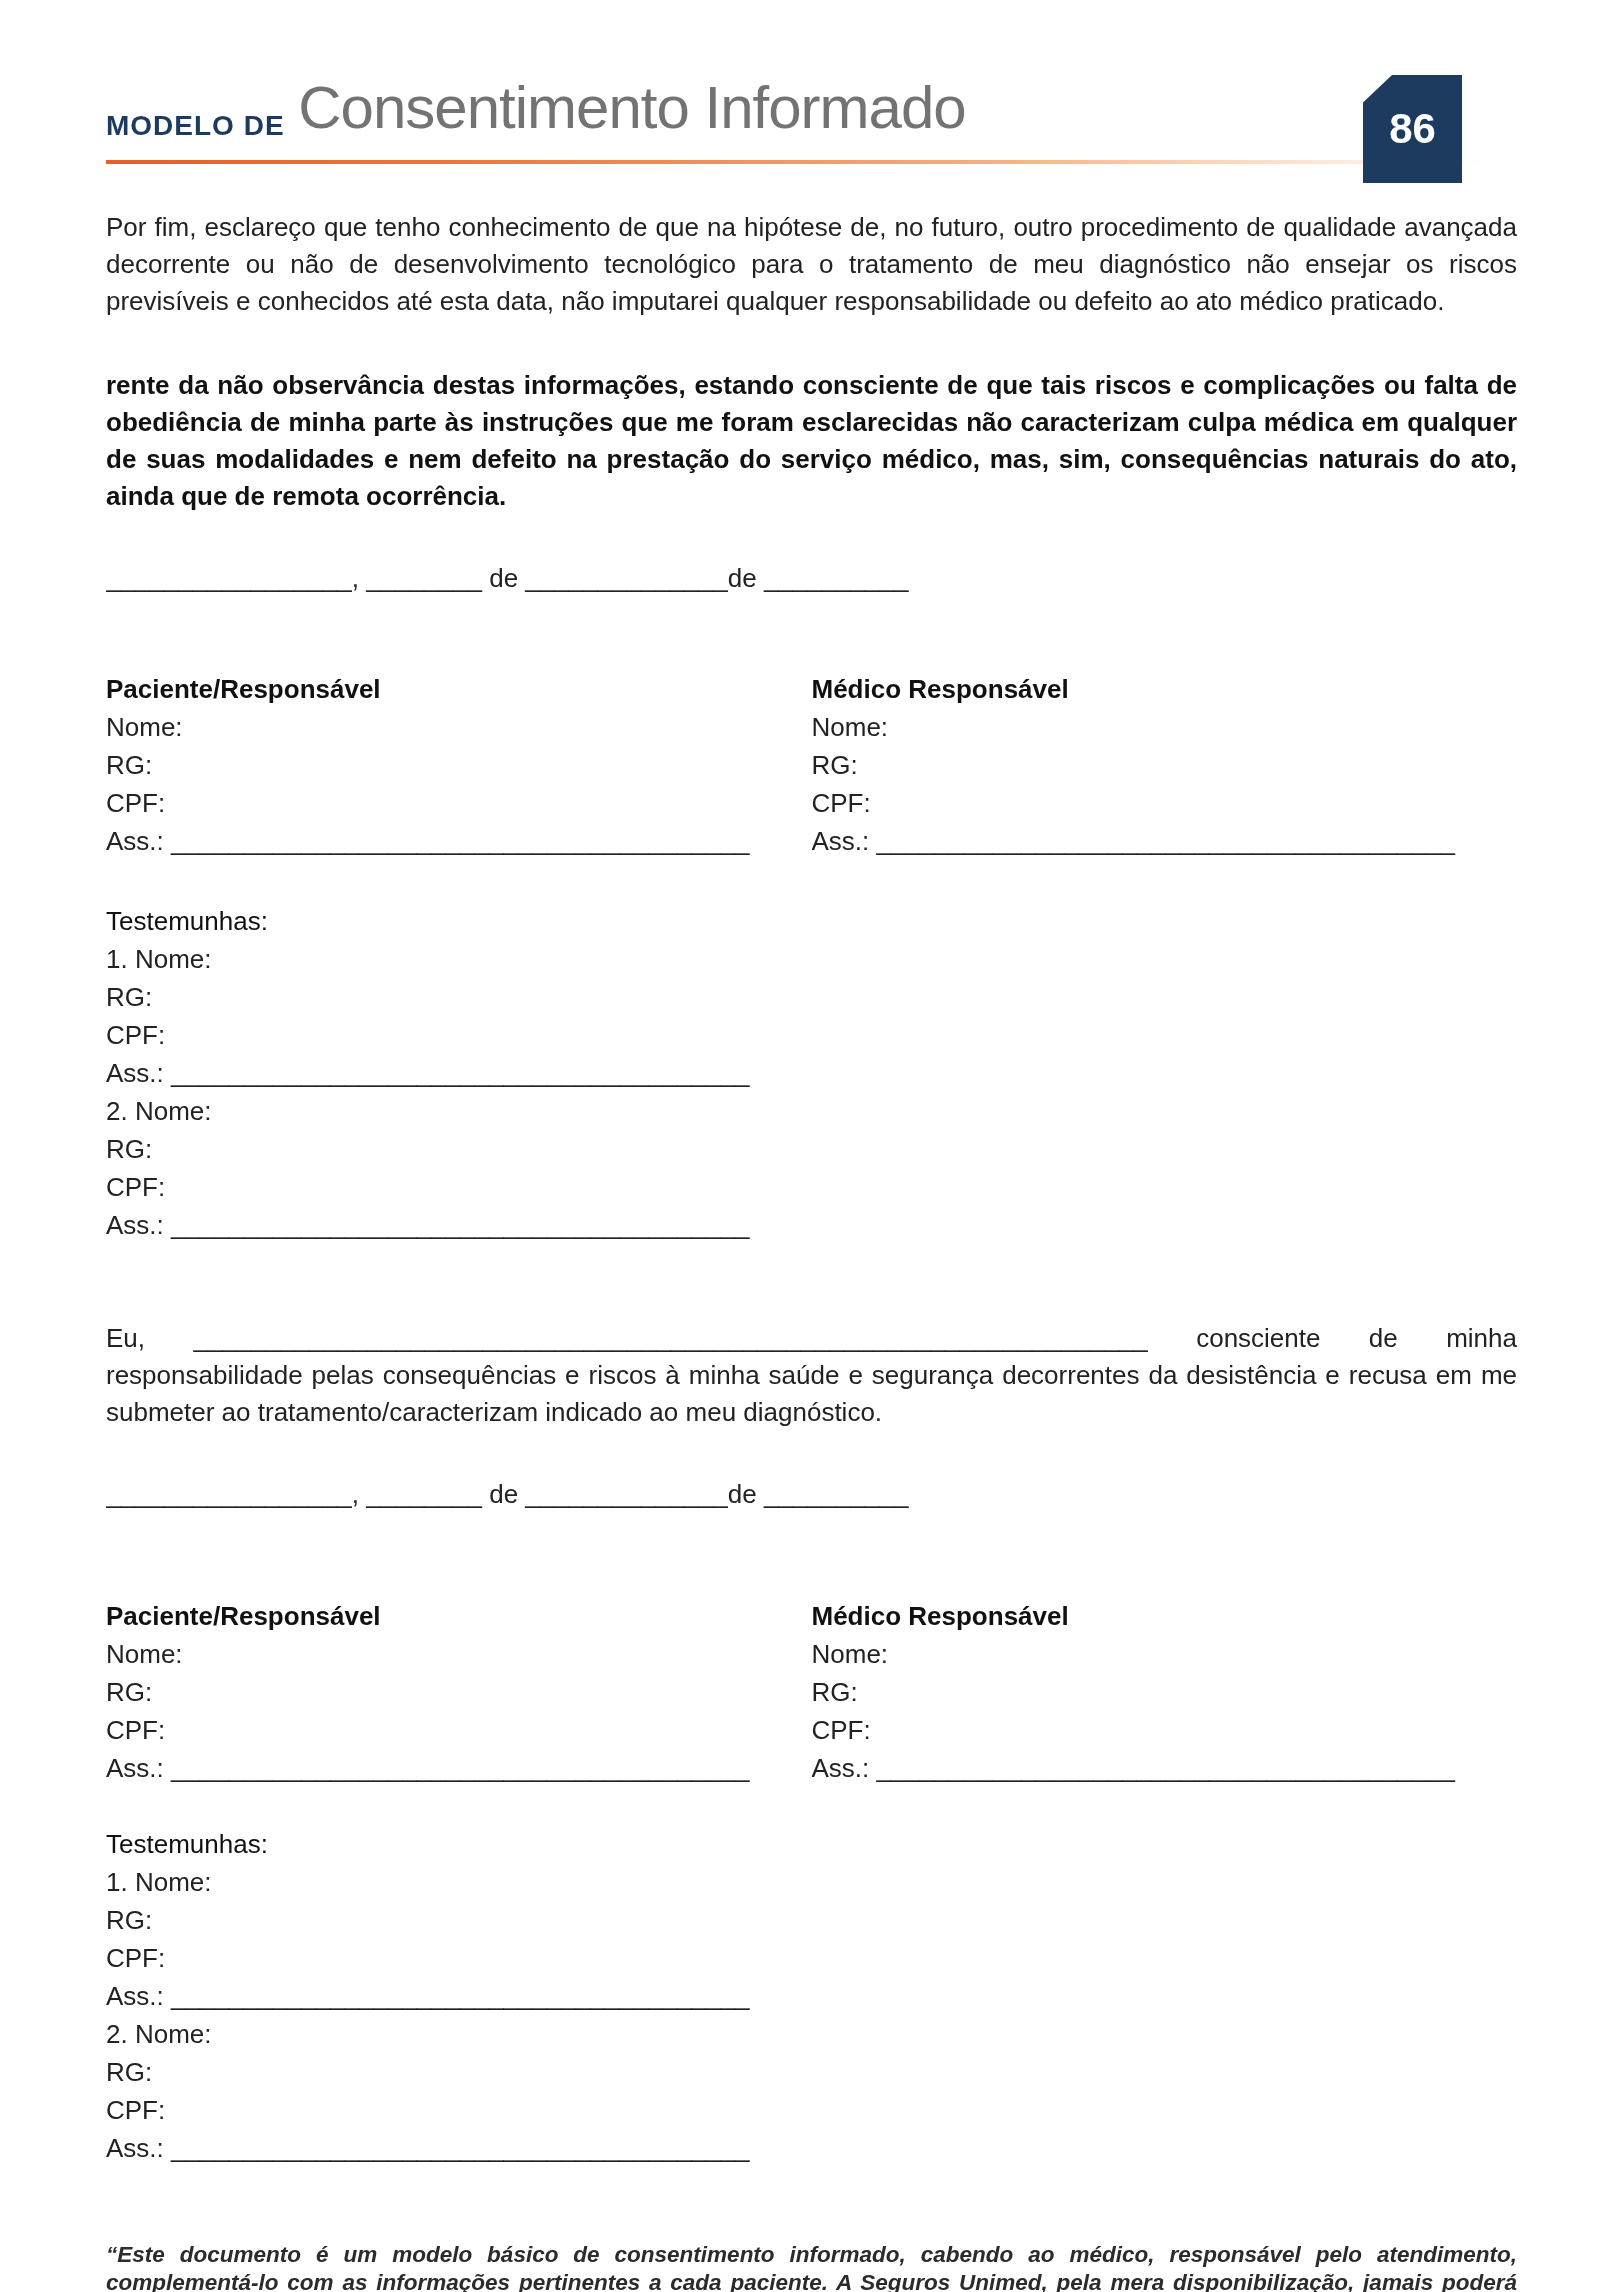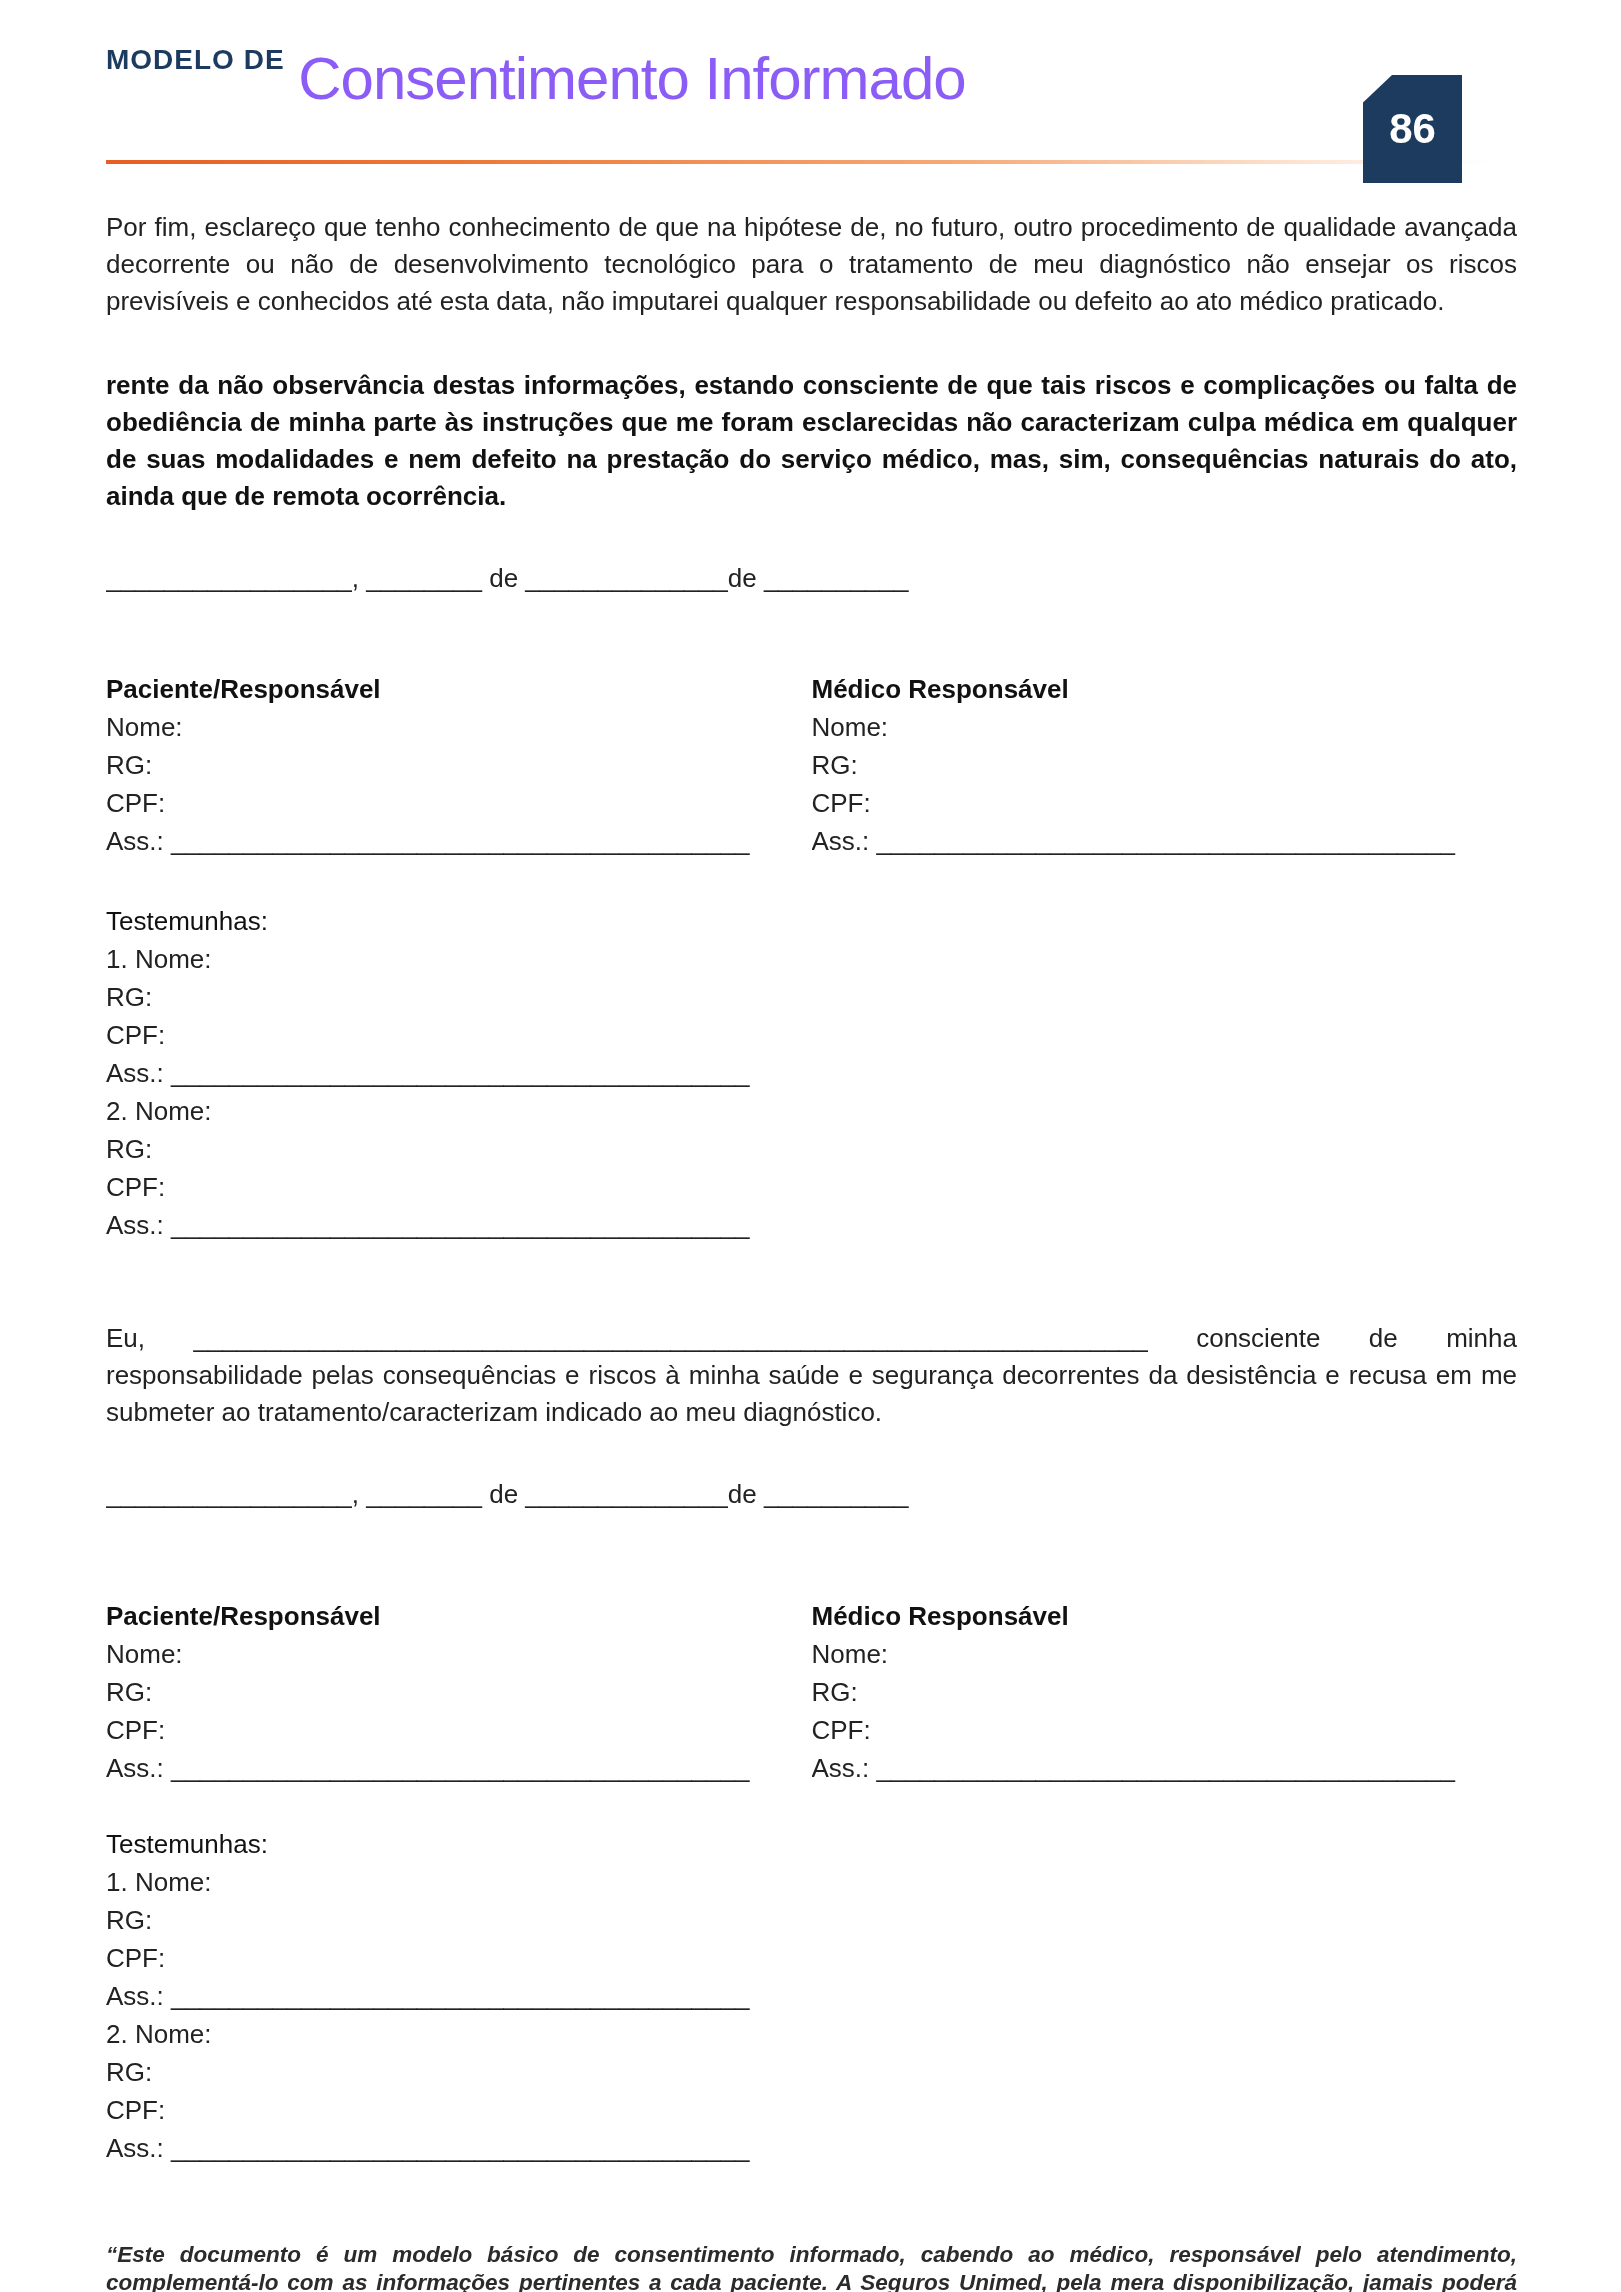--- a/index.html
+++ b/index.html
@@ -8,31 +8,31 @@
   .page {
     position:relative;
     width:1621px; height:2293px;
     background:#ffffff;
     overflow:hidden;
   }
   .content { margin:0 104px 0 106px; }
 
   
   .header-row {
-    display:flex; align-items:flex-start;
+    display:flex; align-items:flex-end;
     padding-top:44px;
     height:142px;
   }
   .kicker {
     color:#1d3a5f; font-weight:bold; font-size:28px;
     letter-spacing:1px; margin-right:13.7px;
     white-space:nowrap;
   }
   .doc-title {
-    color:#8b5cf6; font-weight:400; font-size:60px;
+    color:#737373; font-weight:400; font-size:60px;
     letter-spacing:-1px; white-space:nowrap;
   }
   .accent-rule {
     margin-top:17.6px; height:4.9px; border:none;
     background:linear-gradient(to right, #e65f25 0%, #ee7736 25%, #f5a977 60%, #fde4d2 85%, rgba(255,255,255,0) 98%);
   }
   .page-num-box {
     position:absolute; top:75px; left:1363px;
     width:99px; height:108px;
     background:#1d3a5f;

